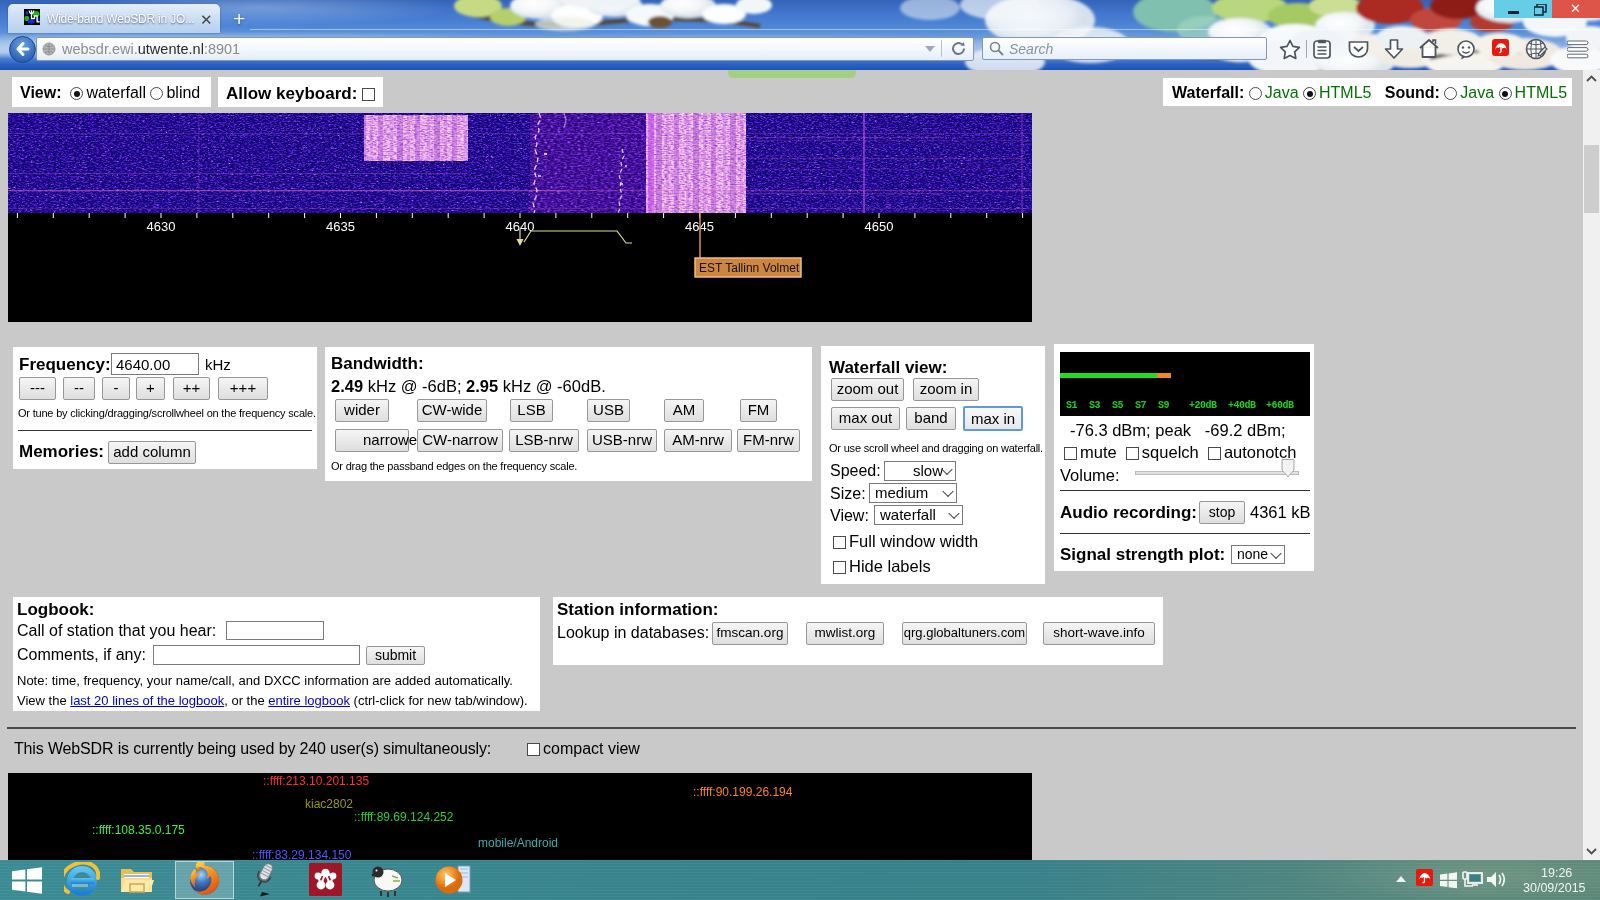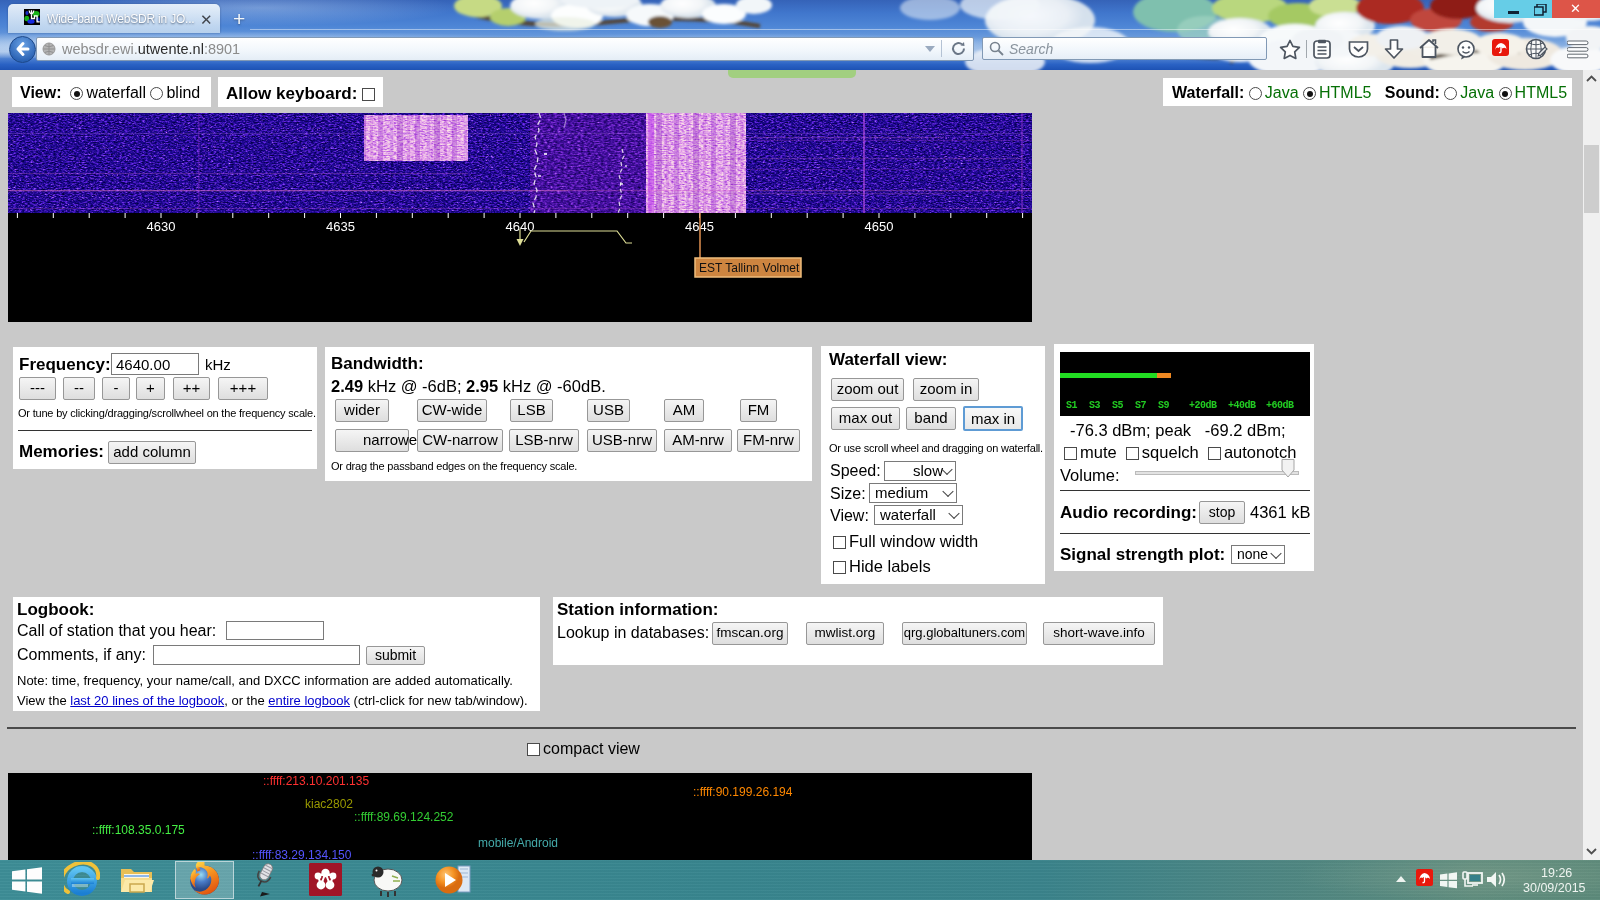--- a/index.html
+++ b/index.html
@@ -343,21 +343,21 @@
   <div class="btn" style="left:740px;top:329px;width:37px;">FM</div>
   <div class="btn" style="left:335px;top:359px;width:74px;padding-left:27px;">narrower</div>
   <div class="btn" style="left:417px;top:359px;width:86px;">CW-narrow</div>
   <div class="btn" style="left:509px;top:359px;width:70px;">LSB-nrw</div>
   <div class="btn" style="left:587px;top:359px;width:70px;">USB-nrw</div>
   <div class="btn" style="left:664px;top:359px;width:68px;">AM-nrw</div>
   <div class="btn" style="left:737px;top:359px;width:63px;">FM-nrw</div>
   <div class="lbl sm" style="left:331px;top:390px;">Or drag the passband edges on the frequency scale.</div>
 
   <div class="panel" style="left:821px;top:276px;width:224px;height:238px;"></div>
-  <div class="lbl b" style="left:829px;top:280px;font-size:17px;text-align:center;">Waterfall view:</div>
+  <div class="lbl b" style="left:829px;top:288px;font-size:17px;text-align:center;">Waterfall view:</div>
   <div class="btn" style="left:831px;top:308px;width:73px;">zoom out</div>
   <div class="btn" style="left:913px;top:308px;width:66px;">zoom in</div>
   <div class="btn" style="left:831px;top:337px;width:69px;">max out</div>
   <div class="btn" style="left:906px;top:337px;width:50px;">band</div>
   <div class="btn" style="left:963px;top:336px;width:60px;height:25px;line-height:21px;border:2px solid #5e9bd4;background:linear-gradient(#f8f8f8,#e8e8e8);">max in</div>
   <div class="lbl sm" style="left:829px;top:372px;">Or use scroll wheel and dragging on waterfall.</div>
   <div class="lbl" style="left:830px;top:392px;font-size:16px;">Speed:</div>
   <div class="sel" style="left:884px;top:391px;width:72px;height:20px;padding-left:28px;">slow<span class="ar"></span></div>
   <div class="lbl" style="left:830px;top:415px;font-size:16px;">Size:</div>
   <div class="sel" style="left:869px;top:413px;width:88px;height:20px;">medium<span class="ar"></span></div>
@@ -407,20 +407,21 @@
 
   <div class="panel" style="left:553px;top:527px;width:610px;height:68px;"></div>
   <div class="lbl b" style="left:557px;top:530px;font-size:17px;">Station information:</div>
   <div class="lbl" style="left:557px;top:554px;font-size:16px;">Lookup in databases:</div>
   <div class="btn" style="left:712px;top:552px;width:76px;font-size:13.5px;">fmscan.org</div>
   <div class="btn" style="left:806px;top:552px;width:78px;font-size:13.5px;">mwlist.org</div>
   <div class="btn" style="left:902px;top:552px;width:125px;font-size:13px;">qrg.globaltuners.com</div>
   <div class="btn" style="left:1043px;top:552px;width:112px;font-size:13.5px;">short-wave.info</div>
 
   <div class="abs" style="left:7px;top:657px;width:1569px;height:2px;background:#4a4a4a;"></div>
+  <div class="lbl" style="left:14px;top:670px;font-size:16px;letter-spacing:-0.15px;">This WebSDR is currently being used by 240 user(s) simultaneously:</div>
   <div class="lbl" style="left:527px;top:670px;font-size:16px;"><span class="cb"></span>compact view</div>
   <div class="abs" style="left:8px;top:703px;width:1024px;height:87px;background:#000;font-size:12px;white-space:nowrap;">
     <span class="abs" style="left:255px;top:1px;color:#ff3030;">::ffff:213.10.201.135</span>
     <span class="abs" style="left:685px;top:12px;color:#ff8800;">::ffff:90.199.26.194</span>
     <span class="abs" style="left:297px;top:24px;color:#999900;">kiac2802</span>
     <span class="abs" style="left:346px;top:37px;color:#33cc33;">::ffff:89.69.124.252</span>
     <span class="abs" style="left:84px;top:50px;color:#44ee44;">::ffff:108.35.0.175</span>
     <span class="abs" style="left:470px;top:63px;color:#44aaaa;">mobile/Android</span>
     <span class="abs" style="left:244px;top:75px;color:#5555ff;">::ffff:83.29.134.150</span>
   </div>

